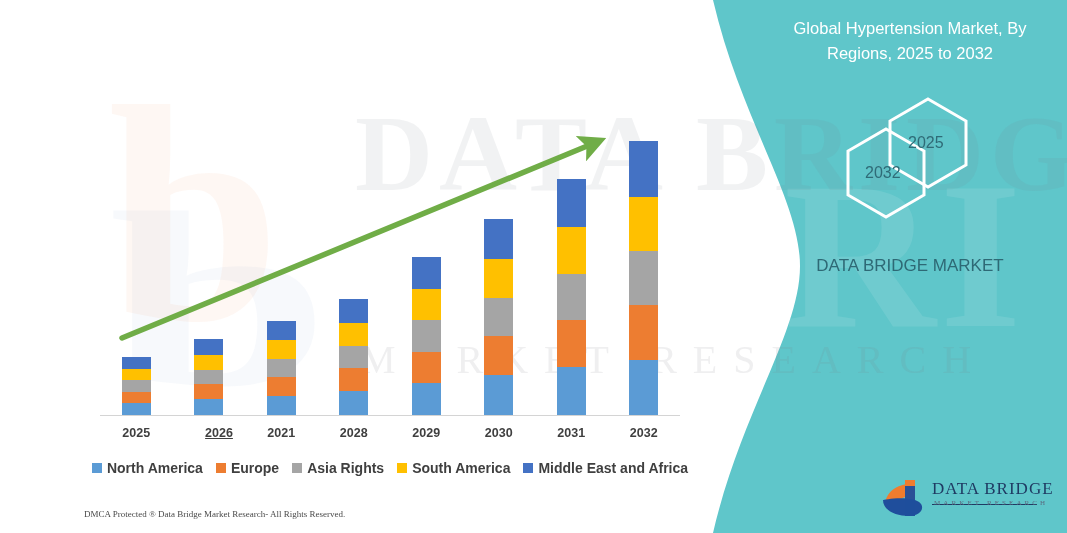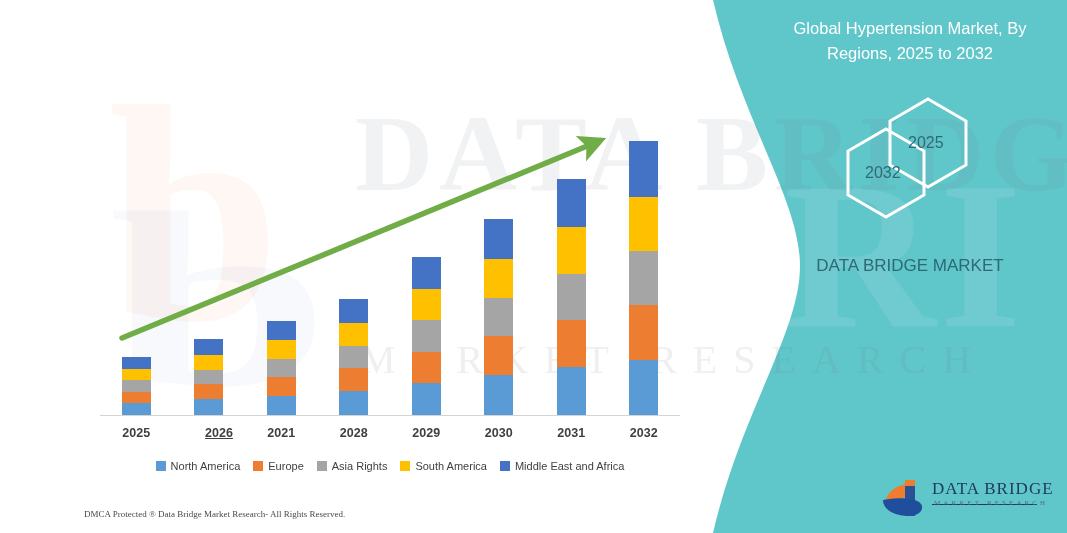--- a/index.html
+++ b/index.html
@@ -121,21 +121,21 @@
 
   
   #legend{
     position:absolute; left:100px; top:460px;
     width:580px;
     display:flex; justify-content:center; align-items:center;
     gap:13px;
   }
   .legend-item{ display:flex; align-items:center; gap:5px; }
   .legend-swatch{ width:10px; height:10px; display:block; }
-  .legend-label{ font-size:11px; font-weight:400; color:#3F3F3F; white-space:nowrap; }
+  .legend-label{ font-size:14px; font-weight:700; color:#3F3F3F; white-space:nowrap; }
 
   
   #footer-left{
     position:absolute; left:84px; top:509px;
     font-family:"Liberation Serif", serif;
     font-size:9px; color:#4A4A4A; white-space:nowrap;
   }
   #footer-source{
     position:absolute; left:402px; top:508px;
     font-family:"Liberation Serif", serif;

